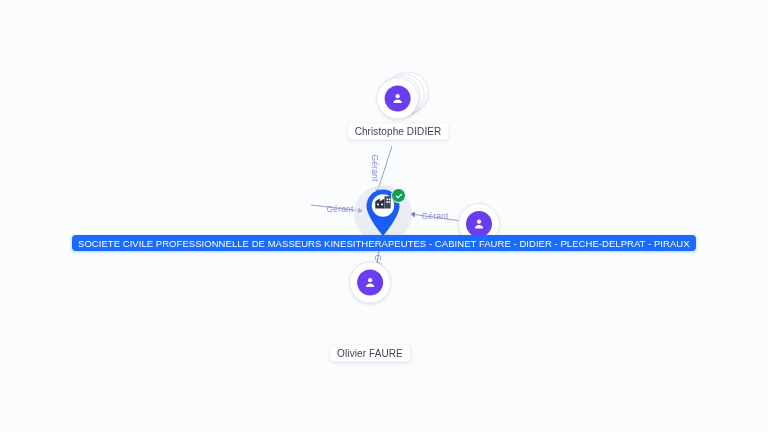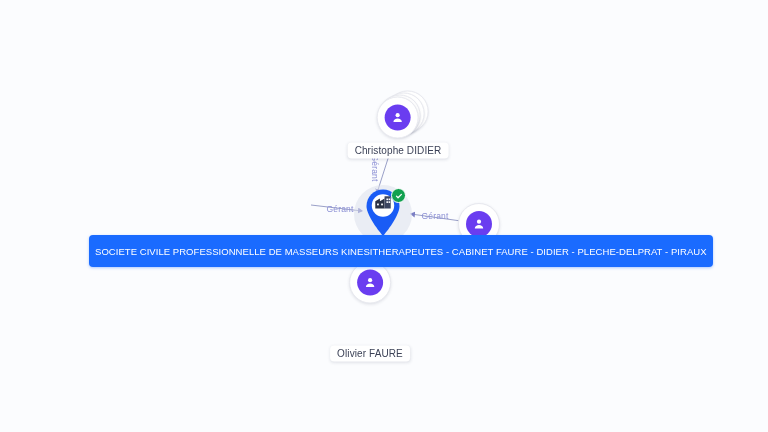--- a/index.html
+++ b/index.html
@@ -153,23 +153,23 @@
     white-space: nowrap;
     letter-spacing: .2px;
   }
   .edge-label.vertical {
     transform: translate(-50%, -50%) rotate(90deg);
   }
 
   
   #company-banner {
     position: absolute;
-    left: 89px;
+    left: 72px;
     top: 235px;
-    height: 32px;
+    height: 16px;
     display: flex;
     align-items: center;
     padding: 0 6px;
     background: #1a6bff;
     border-radius: 4px;
     color: #ffffff;
     font-size: 9.5px;
     letter-spacing: .05px;
     white-space: nowrap;
     box-shadow: 0 1px 3px rgba(26,107,255,0.35);
@@ -197,21 +197,21 @@
   </svg>
 
   <div class="edge-label vertical" style="left:375px; top:168px;">Gérant</div>
 
   <div class="edge-label" style="left:340px; top:209px;">Gérant</div>
 
   <div class="edge-label" style="left:435px; top:216px;">Gérant</div>
 
   <div class="edge-label vertical" style="left:378px; top:268px;">Gérant</div>
 
-  <div class="node" style="left:398px; top:127px;">
+  <div class="node" style="left:398px; top:108px;">
     <div class="person-avatar-wrap">
       <div class="stack-card s3"></div>
       <div class="stack-card s2"></div>
       <div class="stack-card s1"></div>
       <div class="avatar-circle">
         <div class="avatar-disc">
           <svg width="14" height="14" viewBox="0 0 24 24" fill="#ffffff">
             <circle cx="12" cy="8" r="3.6"></circle>
             <path d="M4.8 19.5c0-3.7 3.3-6 7.2-6s7.2 2.3 7.2 6z"></path>
           </svg>

